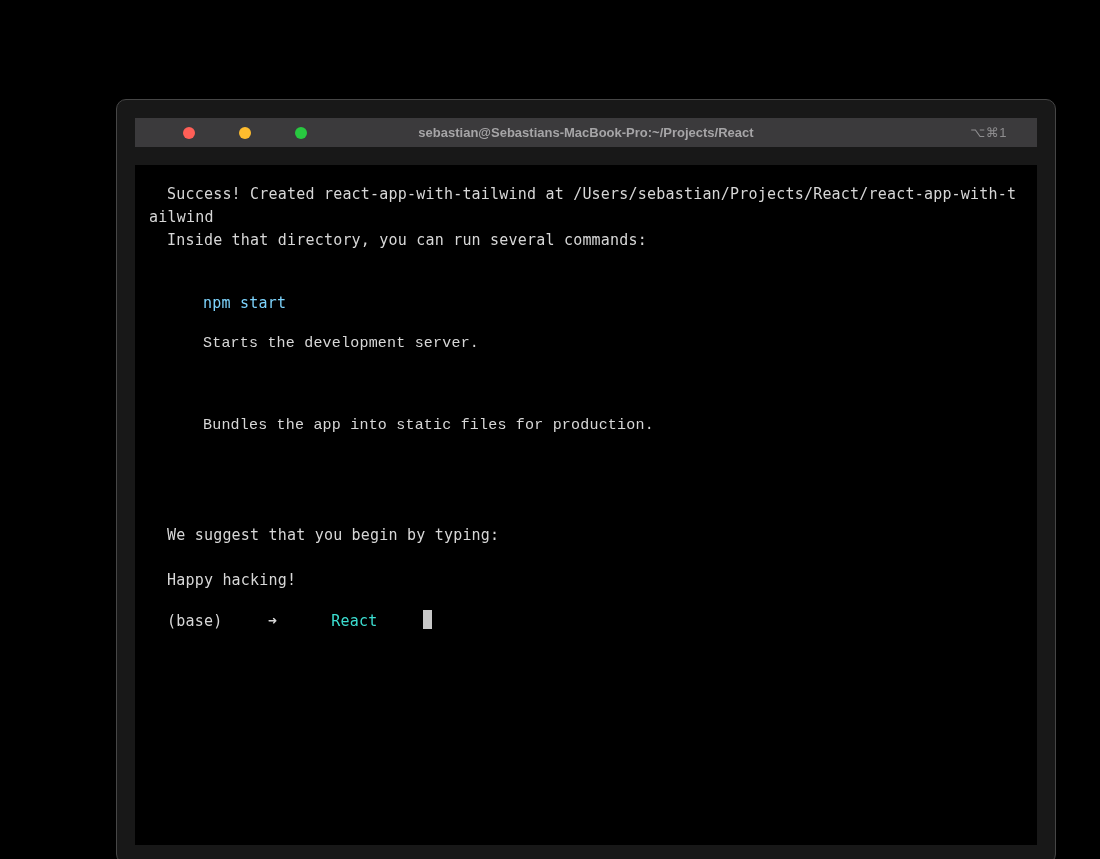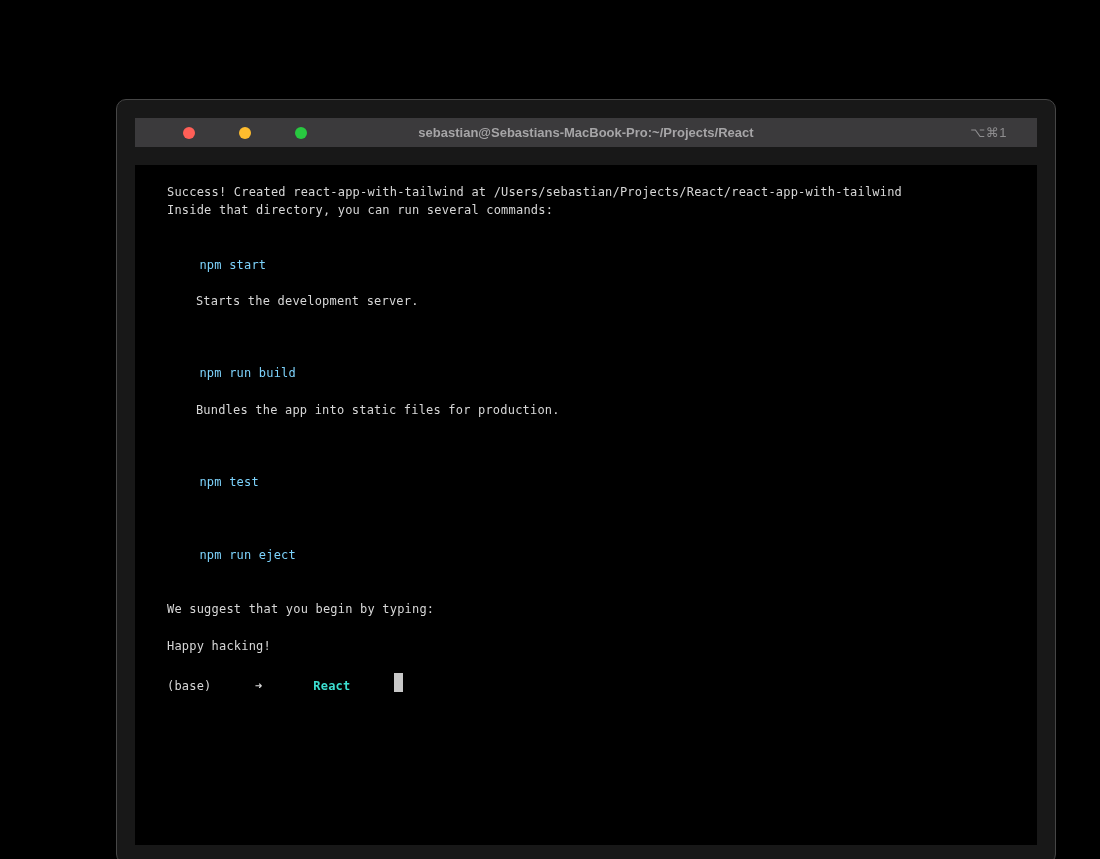--- a/index.html
+++ b/index.html
@@ -55,59 +55,59 @@
       margin-left: auto;
       color: #8e8d8f;
       font-size: 13px;
       font-family: -apple-system, BlinkMacSystemFont, sans-serif;
       letter-spacing: 0.5px;
     }
     .terminal {
       background: #000;
       padding: 18px 14px 18px 14px;
       color: #d7d7d7;
-      font-size: 12px;
+      font-size: 15px;
       line-height: 1.52;
       white-space: pre-wrap;
       word-break: break-all;
       min-height: 680px;
       letter-spacing: 0.2px;
     }
     .cyan { color: #7dd3fc; }
     .prompt-env { color: #d7d7d7; text-align: right; }
     .prompt-arrow { color: #d7d7d7; }
-    .prompt-dir { color: #3cded1; font-weight: 700; }
+    .prompt-dir { color: #3cded1; font-weight: 400; }
     .cursor {
       display: inline-block;
       width: 9px;
       height: 19px;
       background: #c8c8c8;
       vertical-align: text-bottom;
       margin-bottom: 1px;
     }
     .indent1 { padding-left: 2ch; display: block; }
-    .indent2 { padding-left: 4ch; display: block; }
+    .indent2 { padding-left: 4ch; display: block; font-family: Liberation Mono, monospace; }
   </style>
 </head>
 <body>
 
 <div class="window">
   <div class="titlebar">
     <div class="traffic-lights">
       <div class="light red"></div>
       <div class="light yellow"></div>
       <div class="light green"></div>
     </div>
     <div class="title">sebastian@Sebastians-MacBook-Pro:~/Projects/React</div>
     <div class="titlebar-right">⌥⌘1</div>
   </div>
   <div class="terminal"><span>Success! Created react-app-with-tailwind at /Users/sebastian/Projects/React/react-app-with-tailwind</span>
 <span>Inside that directory, you can run several commands:</span>
 
 <span class="indent1"><span class="cyan">npm start</span></span><span class="indent2">Starts the development server.</span>
-<span class="indent1"><span class="cyan">npm run build</span></span><span class="indent2">Bundles the app into static files for production.</span>
-<span class="indent1"><span class="cyan">npm test</span></span>
-<span class="indent1"><span class="cyan">npm run eject</span></span>
+<span class="indent2">Bundles the app into static files for production.</span>
+
+
 <span>We suggest that you begin by typing:</span>
 
 <span>Happy hacking!</span>
 <span class="prompt-env">(base)</span> <span class="prompt-arrow">➜</span>  <span class="prompt-dir">React</span> <span class="cursor"></span></div>
 </div>
 
 </body></html>

